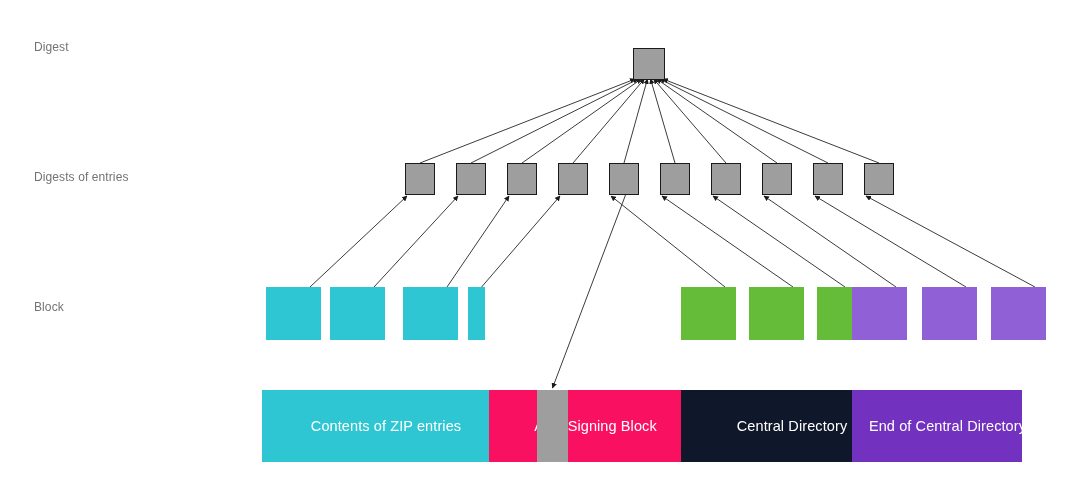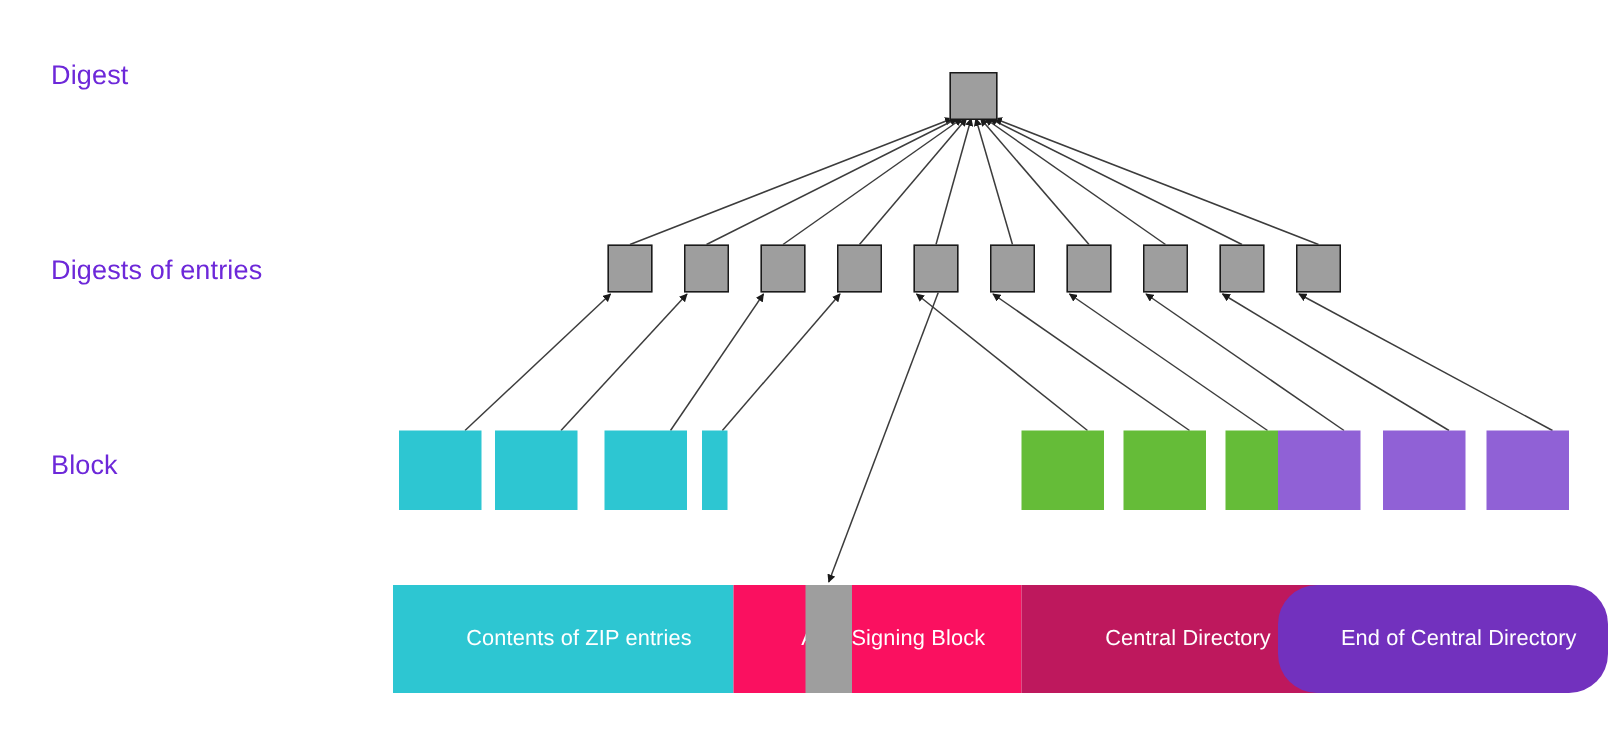--- a/index.html
+++ b/index.html
@@ -12,22 +12,22 @@
   }
   #canvas {
     position: relative;
     width: 1080px;
     height: 502px;
     background: #ffffff;
     overflow: hidden;
   }
   .row-label {
     position: absolute;
-    font-size: 18px;
-    color: #6d28d9;
+    font-size: 12px;
+    color: #737373;
     white-space: nowrap;
     letter-spacing: 0.1px;
   }
   .digest-box {
     position: absolute;
     background: #9e9e9e;
     border: 1px solid #1a1a1a;
     box-sizing: border-box;
   }
   .chunk {
@@ -131,22 +131,22 @@
       <div class="chunk" style="left: 922px; top: 287px; width: 55px; height: 53px; background: rgb(144, 97, 214);"></div>
       <div class="chunk" style="left: 991px; top: 287px; width: 55px; height: 53px; background: rgb(144, 97, 214);"></div>
     </div>
   <div id="bar-layer">
       <div class="bar-seg" style="left: 262px; top: 390px; width: 227px; height: 72px; background: rgb(45, 198, 210);">
         <span>Contents of ZIP entries</span>
       </div>
       <div class="bar-seg" style="left: 489px; top: 390px; width: 192px; height: 72px; background: rgb(250, 16, 96);">
         <span>APK Signing Block</span>
       </div>
-      <div class="bar-seg" style="left: 681px; top: 390px; width: 201px; height: 72px; background: #be185d;">
+      <div class="bar-seg" style="left: 681px; top: 390px; width: 201px; height: 72px; background: #0f172a;">
         <span>Central Directory</span>
       </div>
-      <div class="bar-seg" style="left: 852px; top: 390px; width: 220px; height: 72px; background: rgb(114, 49, 190); border-radius: 26px;">
+      <div class="bar-seg" style="left: 852px; top: 390px; width: 170px; height: 72px; background: rgb(114, 49, 190);">
         <span>End of Central Directory</span>
       </div>
       <div class="sub-block" style="left: 537px; top: 390px; width: 31px; height: 72px; background: rgb(158, 158, 158);"></div>
     </div>
 
 </div>
 
 </body></html>

